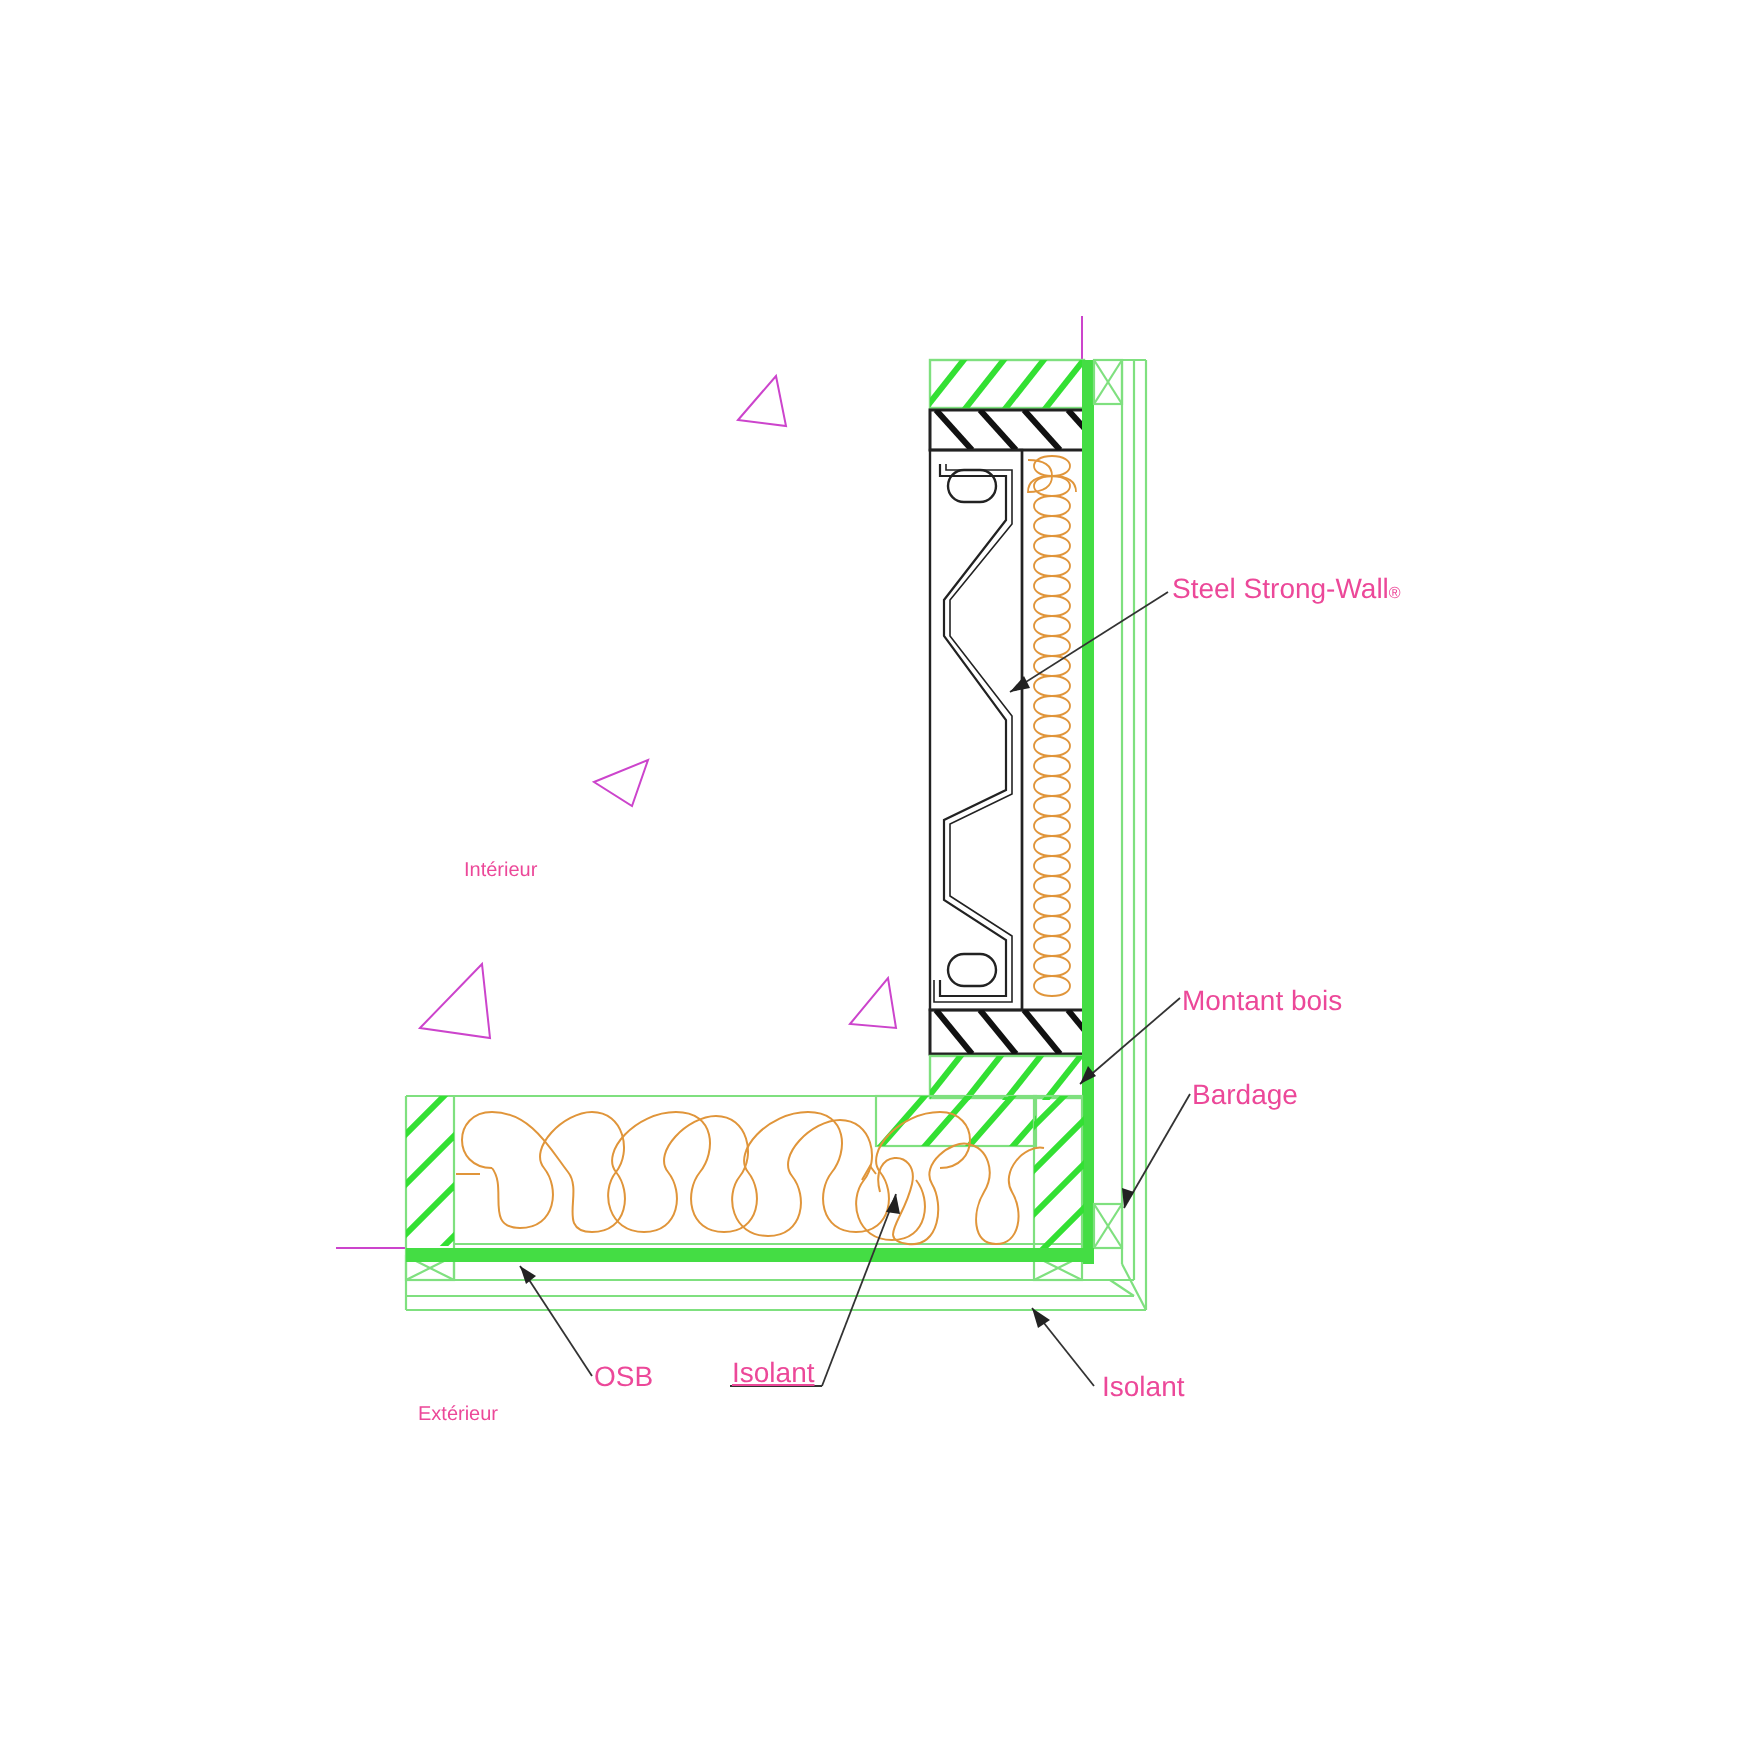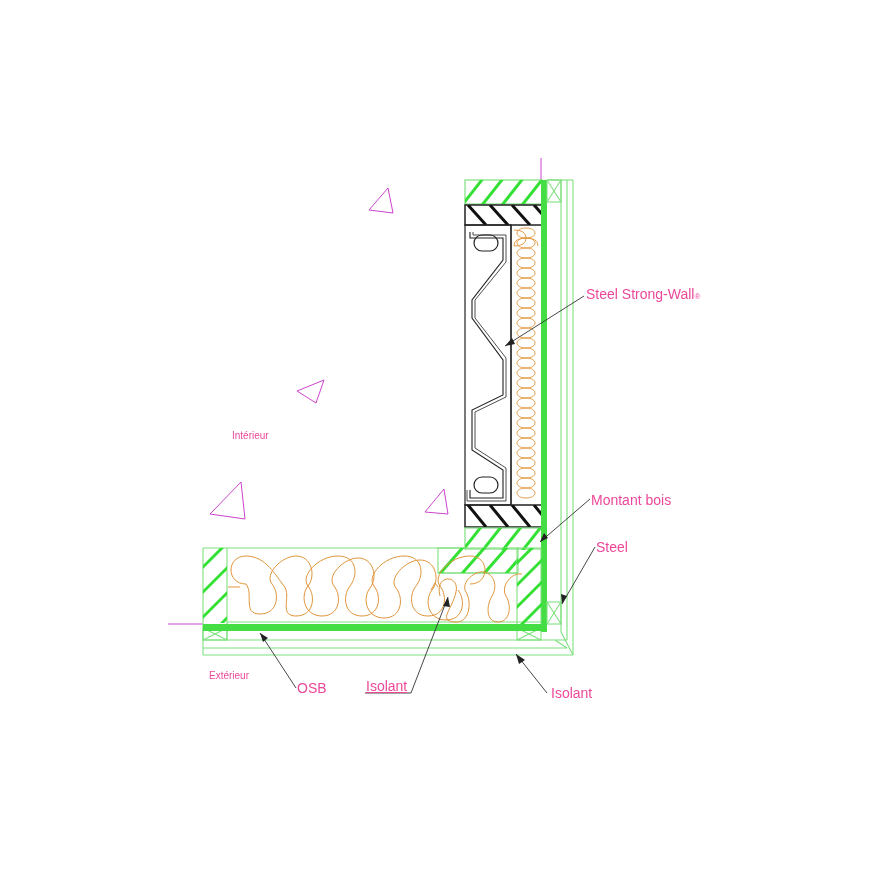--- a/index.html
+++ b/index.html
@@ -201,23 +201,23 @@
     <polygon points="505,346 512,338 515,344"></polygon>
     <polygon points="540,542 544,533 548,538"></polygon>
     <polygon points="562,604 561,594 567,596"></polygon>
     <polygon points="260,633 268,638 263,642"></polygon>
     <polygon points="448,597 443,606 450,607"></polygon>
     <polygon points="516,654 519,664 525,660"></polygon>
   </g>
 </svg>
 
 <div class="lbl lbl-small" style="left:232px;top:430px;">Intérieur</div>
-<div class="lbl lbl-small" style="left:209px;top:670px;">Extérieur</div>
+<div class="lbl lbl-small" style="left:209px;top:702px;">Extérieur</div>
 
 <div class="lbl lbl-big" style="left:586px;top:286px;">
   <span>Steel Strong-Wall</span><span class="reg">®</span>
 </div>
 <div class="lbl lbl-big" style="left:591px;top:476px;margin-top:16px;">Montant bois</div>
-<div class="lbl lbl-big" style="left:596px;top:539px;">Steel</div>
+<div class="lbl lbl-big" style="left:596px;top:539px;">Bardage</div>
 <div class="lbl lbl-big" style="left:297px;top:680px;">OSB</div>
 <div class="lbl lbl-big underline" style="left:366px;top:678px;">Isolant</div>
 <div class="lbl lbl-big" style="left:551px;top:685px;">Isolant</div>
 </div>
 
 </body></html>

